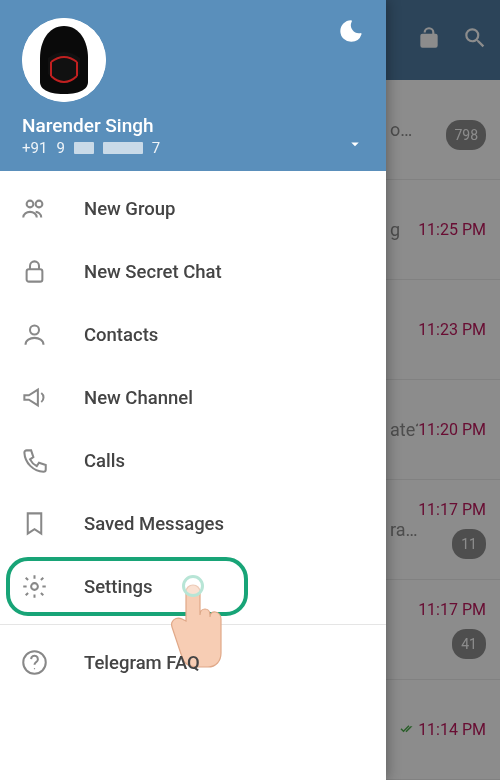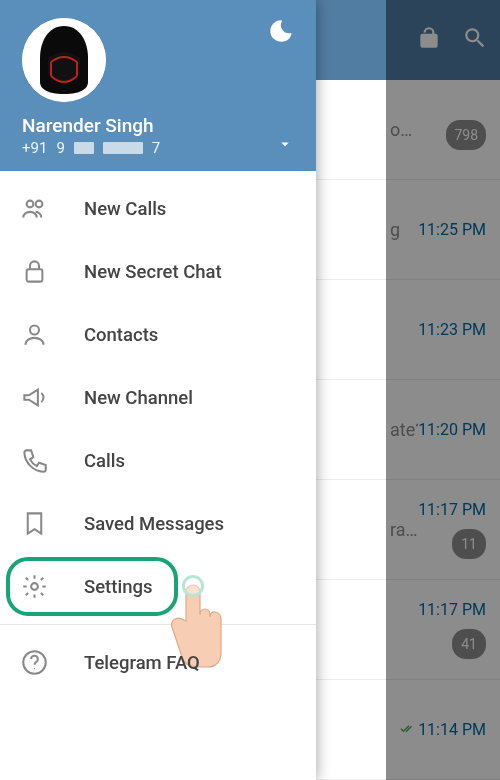--- a/index.html
+++ b/index.html
@@ -43,21 +43,21 @@
     overflow: hidden;
     padding-left: 390px;
   }
   .chat-item .meta {
     display: flex;
     flex-direction: column;
     align-items: flex-end;
     gap: 10px;
   }
   .chat-item .time {
-    color: #0369a1;
+    color: #be185d;
     font-size: 16px;
     display: flex;
     align-items: center;
     gap: 4px;
   }
   .chat-item .time svg { width: 18px; height: 18px; fill:#4fae4e; }
   .chat-item .badge {
     background: #8f8f8f;
     color: #fff;
     border-radius: 14px;
@@ -72,21 +72,21 @@
   
   .scrim {
     position: absolute;
     top: 0; left: 386px; right: 0; bottom: 0;
     background: rgba(0,0,0,0.45);
   }
   
   .drawer {
     position: absolute;
     top: 0; left: 0; bottom: 0;
-    width: 316px;
+    width: 386px;
     background: #fff;
     box-shadow: 2px 0 12px rgba(0,0,0,0.3);
     display: flex;
     flex-direction: column;
   }
   .drawer-header {
     background: #5a8fbb;
     padding: 18px 22px 14px 22px;
     color: #fff;
   }
@@ -300,21 +300,21 @@
   <div class="drawer-items">
     <div class="drawer-item">
       <span class="icon">
         <svg viewBox="0 0 24 24">
             <circle cx="8" cy="8" r="3"></circle>
             <circle cx="16" cy="8" r="3"></circle>
             <path d="M2 20c0-3 3-5 6-5s6 2 6 5"></path>
             <path d="M13 15c2 0 5 1.5 5 5"></path>
           </svg>
       </span>
-      <span class="label">New Calls</span>
+      <span class="label">New Group</span>
     </div>
     <div class="drawer-item">
       <span class="icon">
         <svg viewBox="0 0 24 24">
             <rect x="5" y="10" width="14" height="11" rx="2"></rect>
             <path d="M8 10V7a4 4 0 0 1 8 0v3"></path>
           </svg>
       </span>
       <span class="label">New Secret Chat</span>
     </div>

